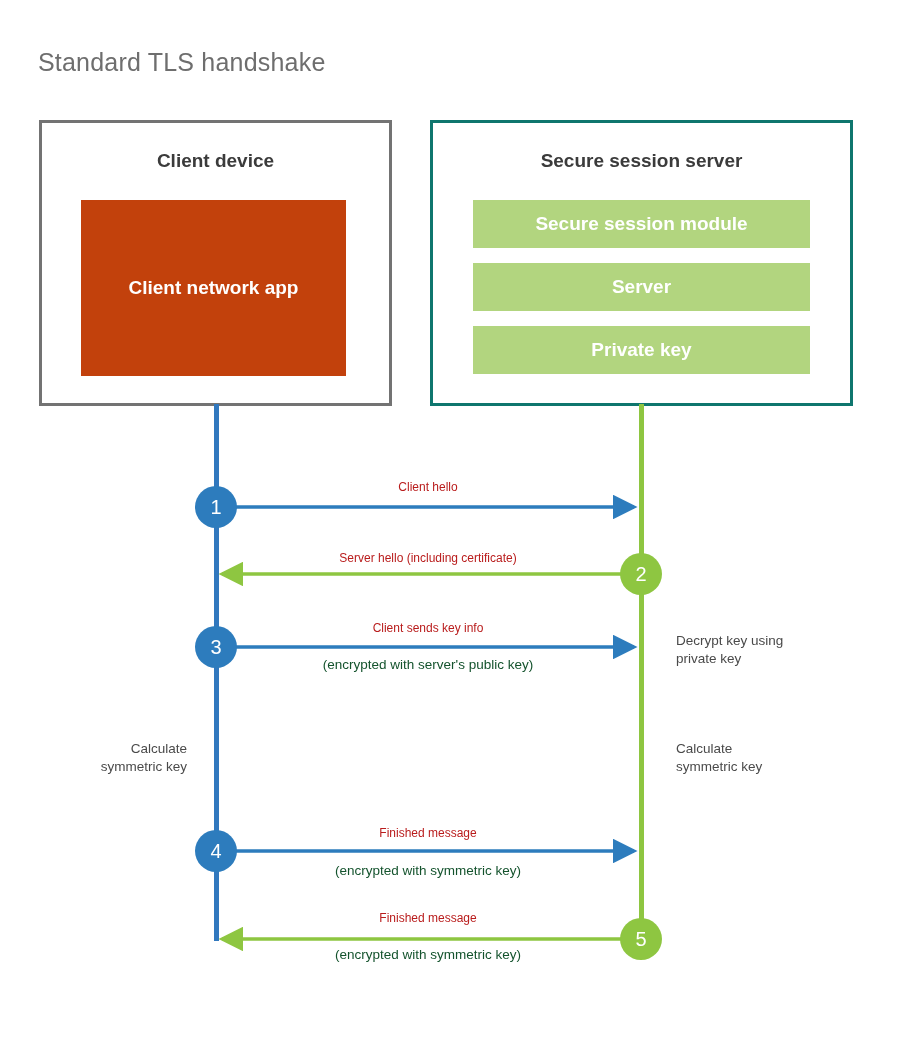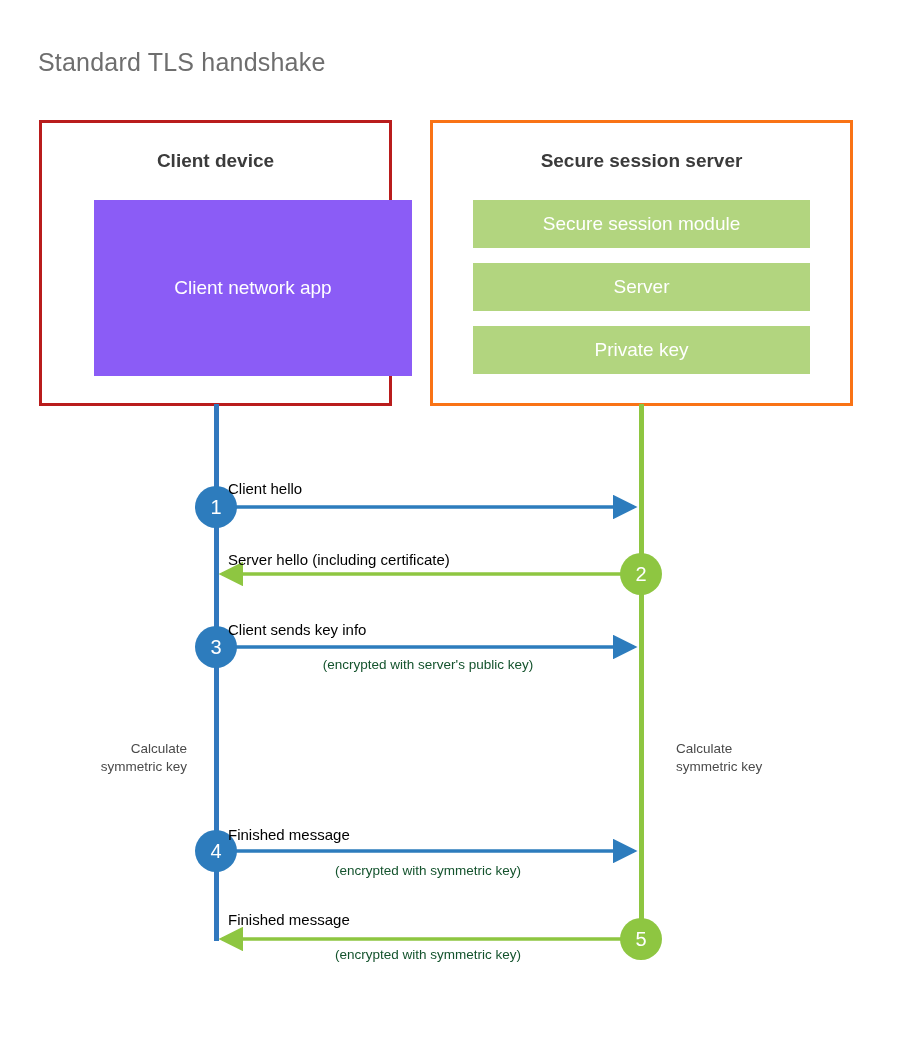--- a/index.html
+++ b/index.html
@@ -37,28 +37,28 @@
   .panel {
     position: absolute;
     background: #ffffff;
     box-sizing: border-box;
   }
   .panel.client {
     left: 39px;
     top: 120px;
     width: 353px;
     height: 286px;
-    border: 3px solid #b91c1c;
+    border: 3px solid #737373;
   }
   .panel.server {
     left: 430px;
     top: 120px;
     width: 423px;
     height: 286px;
-    border: 3px solid #f97316;
+    border: 3px solid #0f766e;
   }
   .panel-title {
     position: absolute;
     left: 0;
     right: 0;
     top: 27px;
     text-align: center;
     font-size: 19px;
     font-weight: bold;
     color: #3b3b3b;
@@ -66,31 +66,31 @@
 
   
   .inner-block {
     position: absolute;
     display: flex;
     align-items: center;
     justify-content: center;
     text-align: center;
     color: #ffffff;
     font-size: 19px;
-    font-weight: 400;
+    font-weight: 700;
     line-height: 1.35;
     box-sizing: border-box;
     padding: 0 8px;
   }
   .client-app-box {
-    left: 52px;
+    left: 39px;
     top: 77px;
-    width: 318px;
+    width: 265px;
     height: 176px;
-    background: #8b5cf6;
+    background: #c2410c;
   }
   .server-bar {
     left: 40px;
     width: 337px;
     height: 48px;
     background: #b2d57f;
     font-size: 19px;
   }
   .server-bar.b1 { top: 77px; }
   .server-bar.b2 { top: 140px; }
@@ -133,23 +133,23 @@
 
   
   .arrow-svg {
     position: absolute;
     overflow: visible;
   }
 
   
   .arrow-label {
     position: absolute;
-    text-align: left;
-    font-size: 15px;
-    color: #000000;
+    text-align: center;
+    font-size: 12px;
+    color: #b91c1c;
     white-space: nowrap;
     line-height: 1.2;
   }
   .arrow-sublabel {
     position: absolute;
     text-align: center;
     font-size: 13.5px;
     color: #14532d;
     white-space: nowrap;
     line-height: 1.2;
@@ -231,20 +231,22 @@
 
   <div class="arrow-label" style="left:228px; top:551px; width:400px;">Server hello (including certificate)</div>
   <div class="arrow-sublabel" style="left:228px; top:657px; width:400px;">(encrypted with server's public key)</div>
 
   <div class="arrow-label" style="left:228px; top:826px; width:400px;">Finished message</div>
   <div class="arrow-sublabel" style="left:228px; top:863px; width:400px;">(encrypted with symmetric key)</div>
 
   <div class="arrow-label" style="left:228px; top:911px; width:400px;">Finished message</div>
   <div class="arrow-sublabel" style="left:228px; top:947px; width:400px;">(encrypted with symmetric key)</div>
 
+  <div class="side-note right-side" style="left:676px; top:632px;">Decrypt key using
+private key</div>
 
   <div class="side-note left-side" style="left:0px; top:740px; width:187px;">Calculate
 symmetric key</div>
 
   <div class="side-note right-side" style="left:676px; top:740px;">Calculate
 symmetric key</div>
 
 </div>
 
 </body></html>

